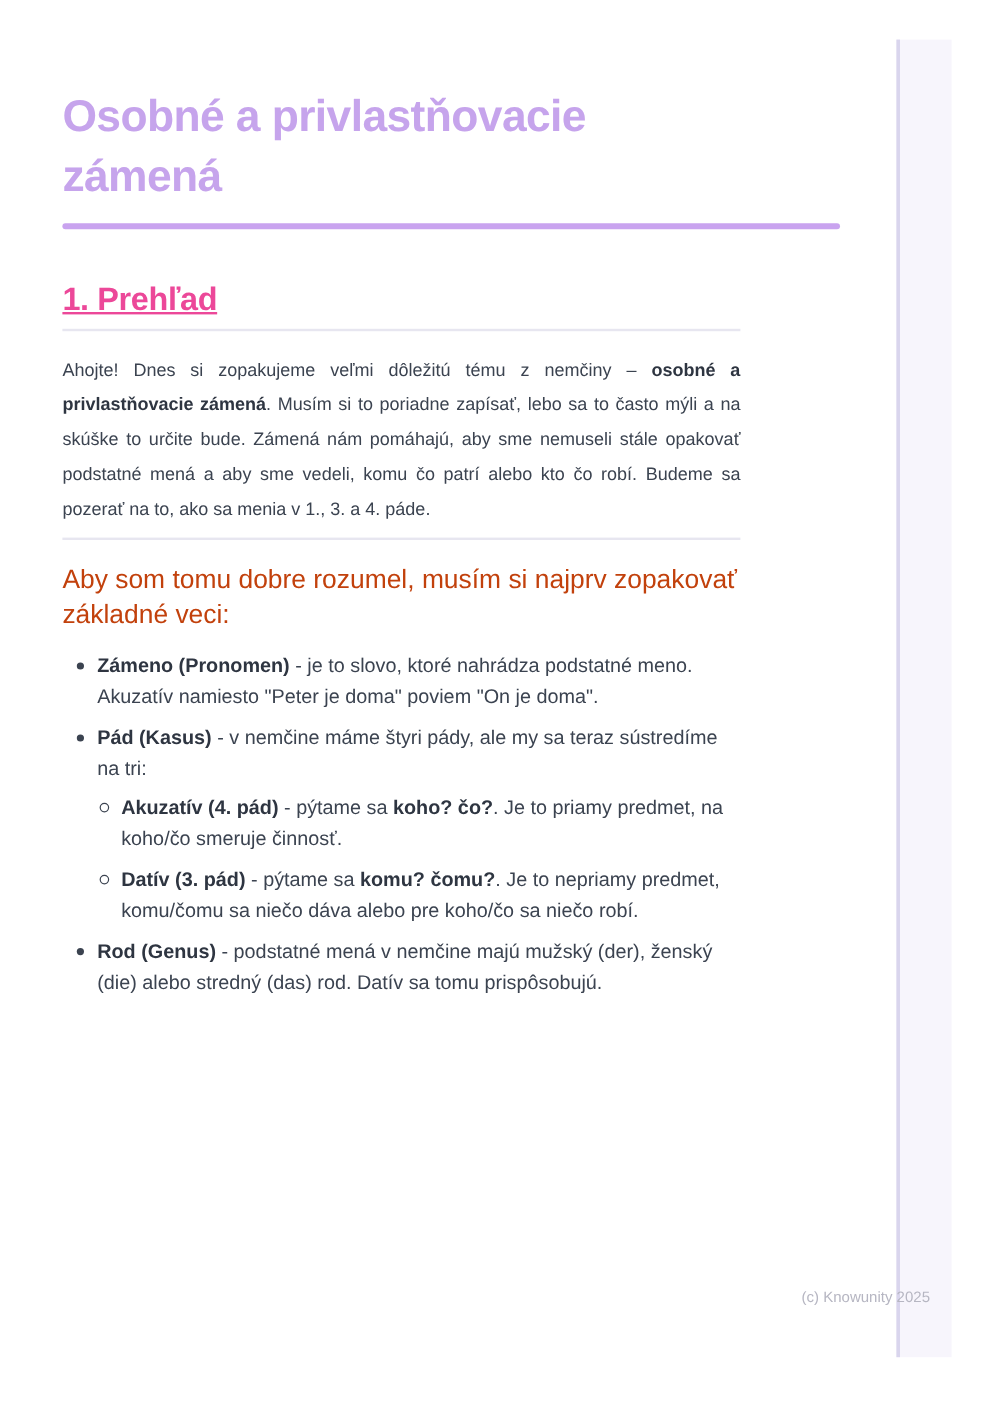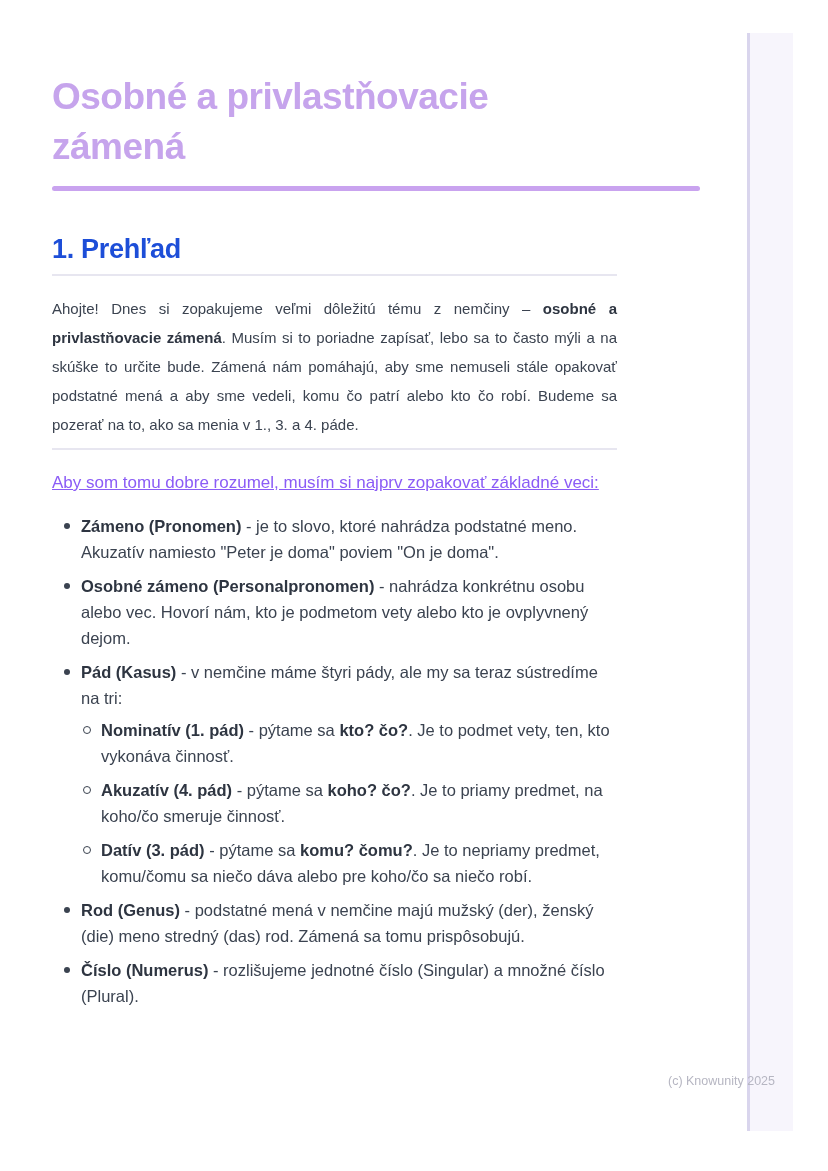--- a/index.html
+++ b/index.html
@@ -43,43 +43,43 @@
     border-radius: 3px;
     background: #c9a3ef;
   }
   h2.section-heading {
     margin: 0;
     margin-top: 42px;
     font-size: 27px;
     line-height: 32px;
     font-weight: 700;
     letter-spacing: -0.3px;
-    color: #1d4ed8;
+    color: #ec4899;
+    text-decoration: underline;
   }
   .section-rule {
     margin-top: 9px;
     width: 565px;
     height: 2px;
     background: #e7e6f0;
   }
   p.body-par {
     margin: 0;
     margin-top: 18px;
     font-size: 15px;
     line-height: 29px;
     text-align: justify;
     color: #3b4350;
   }
   p.intro-par {
     margin: 0;
     margin-top: 18px;
-    font-size: 17px;
+    font-size: 22px;
     line-height: 29px;
-    color: #8b5cf6;
-    text-decoration: underline;
+    color: #c2410c;
   }
   strong { font-weight: 700; color: #2e3541; }
   ul.term-list {
     margin: 0;
     margin-top: 16px;
     padding: 0;
     list-style: none;
     font-size: 16.5px;
     line-height: 26px;
   }
@@ -145,40 +145,31 @@
 
   <section>
     <div class="section-rule"></div>
     <p class="intro-par">Aby som tomu dobre rozumel, musím si najprv zopakovať základné veci:</p>
 
     <ul class="term-list">
       <li>
         <span><strong>Zámeno (Pronomen)</strong><span> - je to slovo, ktoré nahrádza podstatné meno. Akuzatív namiesto "Peter je doma" poviem "On je doma".</span></span>
       </li>
       <li>
-        <span><strong>Osobné zámeno (Personalpronomen)</strong><span> - nahrádza konkrétnu osobu alebo vec. Hovorí nám, kto je podmetom vety alebo kto je ovplyvnený dejom.</span></span>
-      </li>
-      <li>
         <span><strong>Pád (Kasus)</strong><span> - v nemčine máme štyri pády, ale my sa teraz sústredíme na tri:</span></span>
         <ul class="sub-list">
-          <li>
-            <span><strong>Nominatív (1. pád)</strong><span> - pýtame sa </span><strong>kto? čo?</strong><span>. Je to podmet vety, ten, kto vykonáva činnosť.</span></span>
-          </li>
           <li>
             <span><strong>Akuzatív (4. pád)</strong><span> - pýtame sa </span><strong>koho? čo?</strong><span>. Je to priamy predmet, na koho/čo smeruje činnosť.</span></span>
           </li>
           <li>
             <span><strong>Datív (3. pád)</strong><span> - pýtame sa </span><strong>komu? čomu?</strong><span>. Je to nepriamy predmet, komu/čomu sa niečo dáva alebo pre koho/čo sa niečo robí.</span></span>
           </li>
         </ul>
       </li>
       <li>
-        <span><strong>Rod (Genus)</strong><span> - podstatné mená v nemčine majú mužský (der), ženský (die) meno stredný (das) rod. Zámená sa tomu prispôsobujú.</span></span>
-      </li>
-      <li>
-        <span><strong>Číslo (Numerus)</strong><span> - rozlišujeme jednotné číslo (Singular) a množné číslo (Plural).</span></span>
+        <span><strong>Rod (Genus)</strong><span> - podstatné mená v nemčine majú mužský (der), ženský (die) alebo stredný (das) rod. Datív sa tomu prispôsobujú.</span></span>
       </li>
     </ul>
   </section>
 
 </div>
 
 <div class="footer-copy">(c) Knowunity 2025</div>
 
 </body></html>

